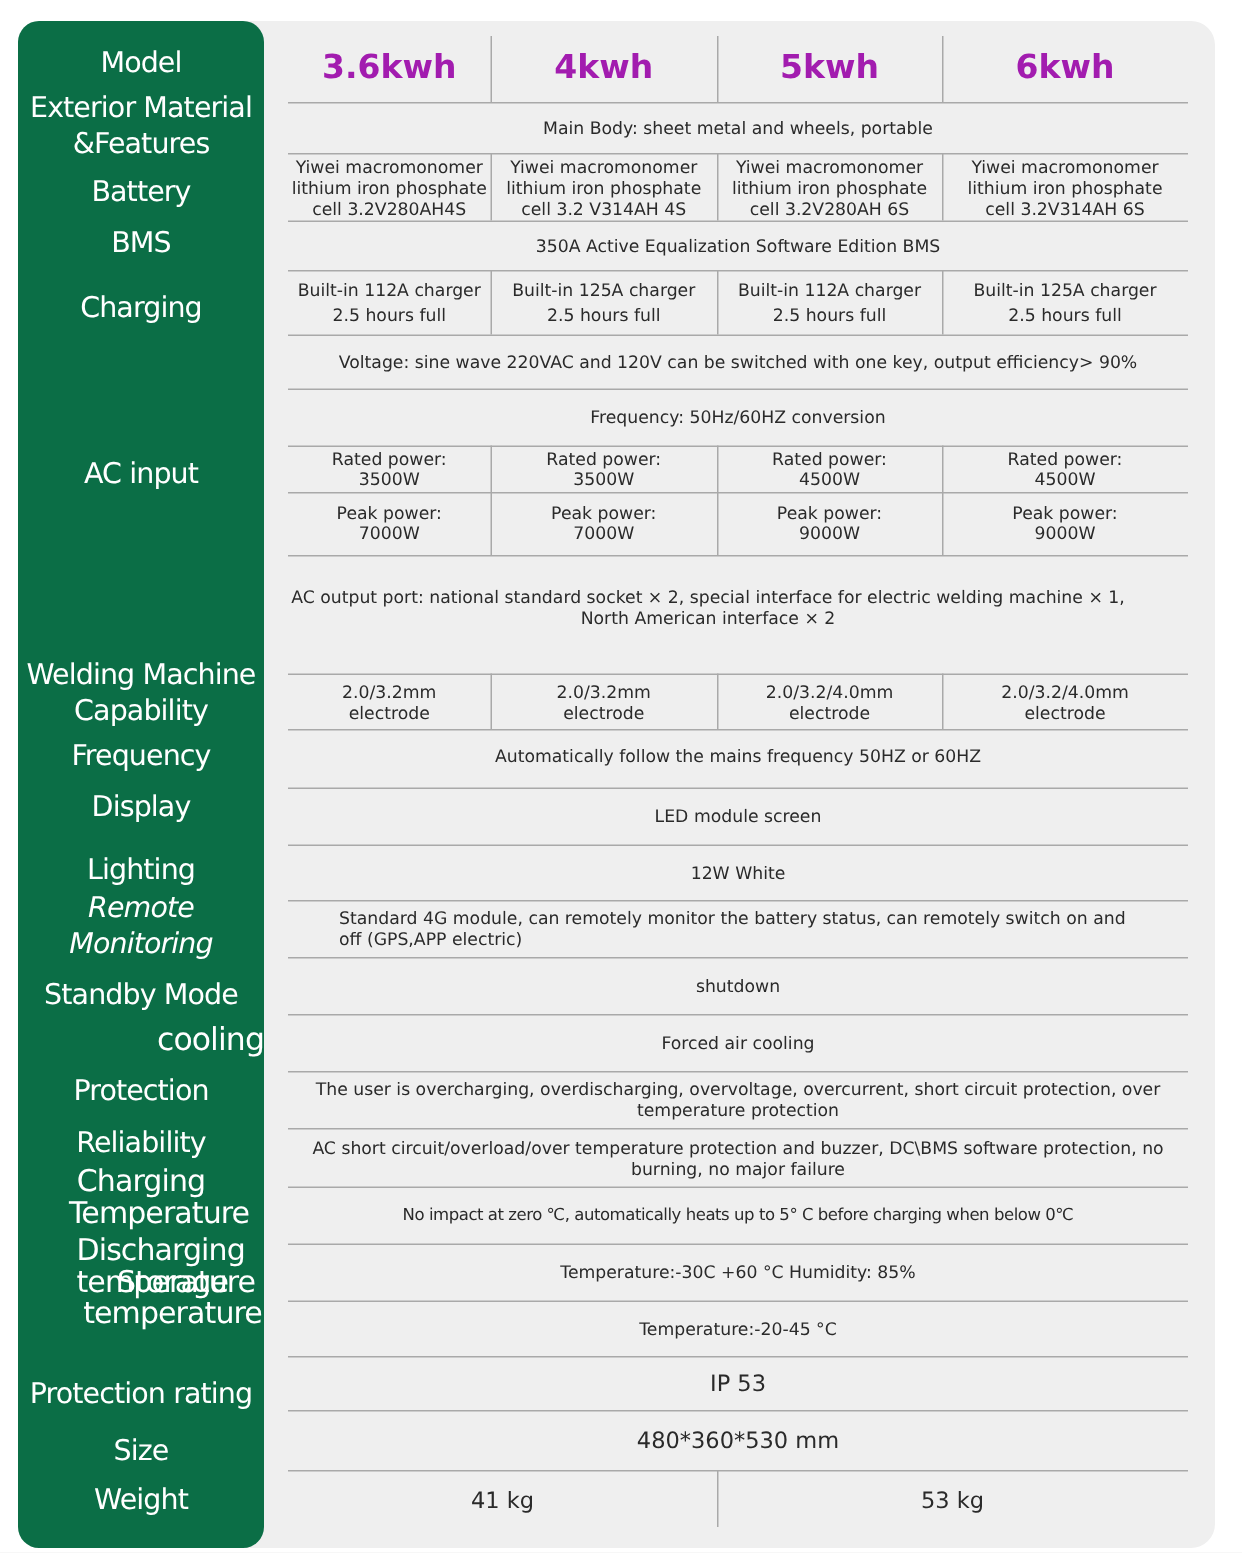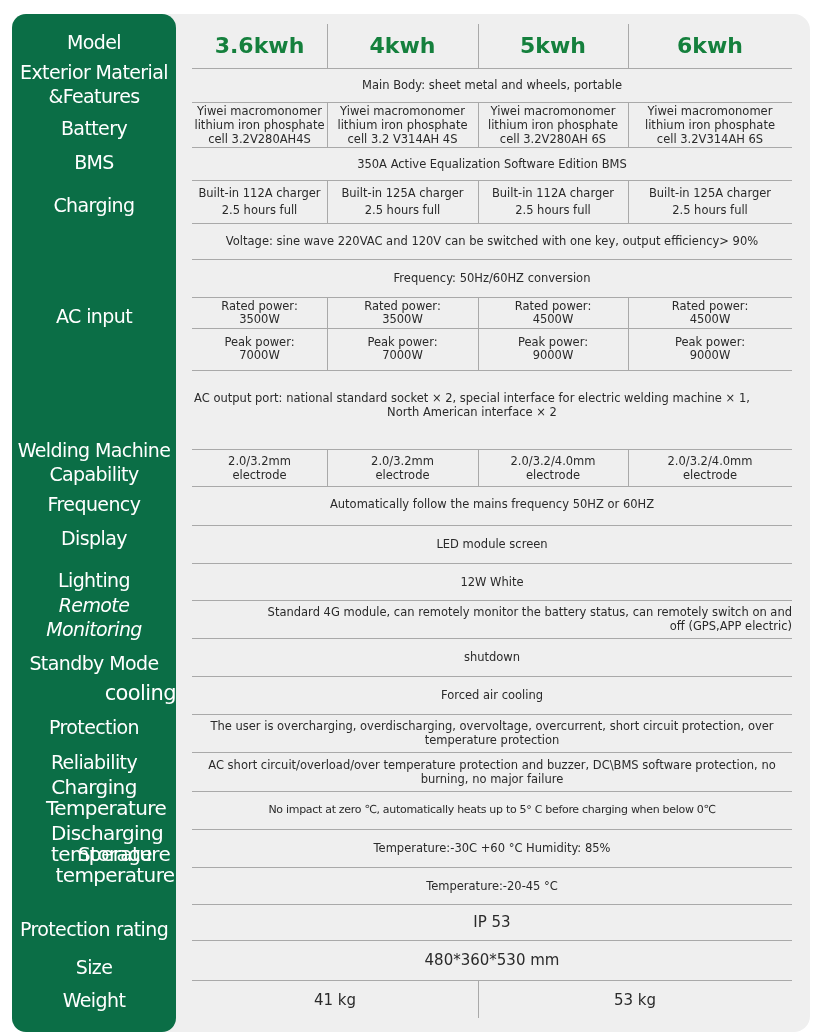--- a/index.html
+++ b/index.html
@@ -20,21 +20,21 @@
     font-family: "DejaVu Sans", sans-serif; font-size: 19px; line-height: 24px;
     letter-spacing: -0.6px;
   }
   .lbl.sm { font-size: 20px; line-height: 21px; }
   .hl { position: absolute; left: 192px; width: 600px; height: 0; border-top: 1.5px solid #a9a9a9; }
   .vl { position: absolute; width: 0; border-left: 1.5px solid #a9a9a9; }
   .cell {
     position: absolute; text-align: center; font-size: 11.5px; line-height: 14px; color: #2a2a2a;
     display: flex; align-items: center; justify-content: center; flex-direction: column;
   }
-  .hdr { font-size: 22px; font-weight: bold; color: #15803d; }
+  .hdr { font-size: 22px; font-weight: bold; color: #a21caf; }
   .big { font-size: 15px; }
 </style>
 </head>
 <body>
 
 <div class="card"></div>
 <div class="sidebar"></div>
 
 <div class="lbl" style="top:30px">Model</div>
 <div class="lbl" style="top:60px;width:164px;"><span>Exterior Material &amp;Features</span></div>
@@ -202,21 +202,21 @@
     <span>electrode</span>
   </div>
 <div class="cell" style="left:628px;top:449px;width:164px;height:37px">
     <span>2.0/3.2/4.0mm</span>
     <span>electrode</span>
   </div>
 
 <div class="cell" style="left:192px;top:486px;width:600px;height:36px">Automatically follow the mains frequency 50HZ or 60HZ</div>
 <div class="cell" style="left:192px;top:525px;width:600px;height:38px">LED module screen</div>
 <div class="cell" style="left:192px;top:563px;width:600px;height:37px">12W White</div>
-<div class="cell" style="left:192px;top:600px;width:600px;height:38px;align-items:flex-end;padding-left:34px;box-sizing:border-box;text-align:left">
+<div class="cell" style="left:192px;top:600px;width:600px;height:38px;align-items:flex-start;padding-left:34px;box-sizing:border-box;text-align:left">
   <span>Standard 4G module, can remotely monitor the battery status, can remotely switch on and</span>
   <span>off (GPS,APP electric)</span>
 </div>
 <div class="cell" style="left:192px;top:638px;width:600px;height:38px">
   <span>shutdown</span>
 </div>
 <div class="cell" style="left:192px;top:676px;width:600px;height:38px">Forced air cooling</div>
 <div class="cell" style="left:192px;top:714px;width:600px;height:38px">
   <span>The user is overcharging, overdischarging, overvoltage, overcurrent, short circuit protection, over</span>
   <span>temperature protection</span>

